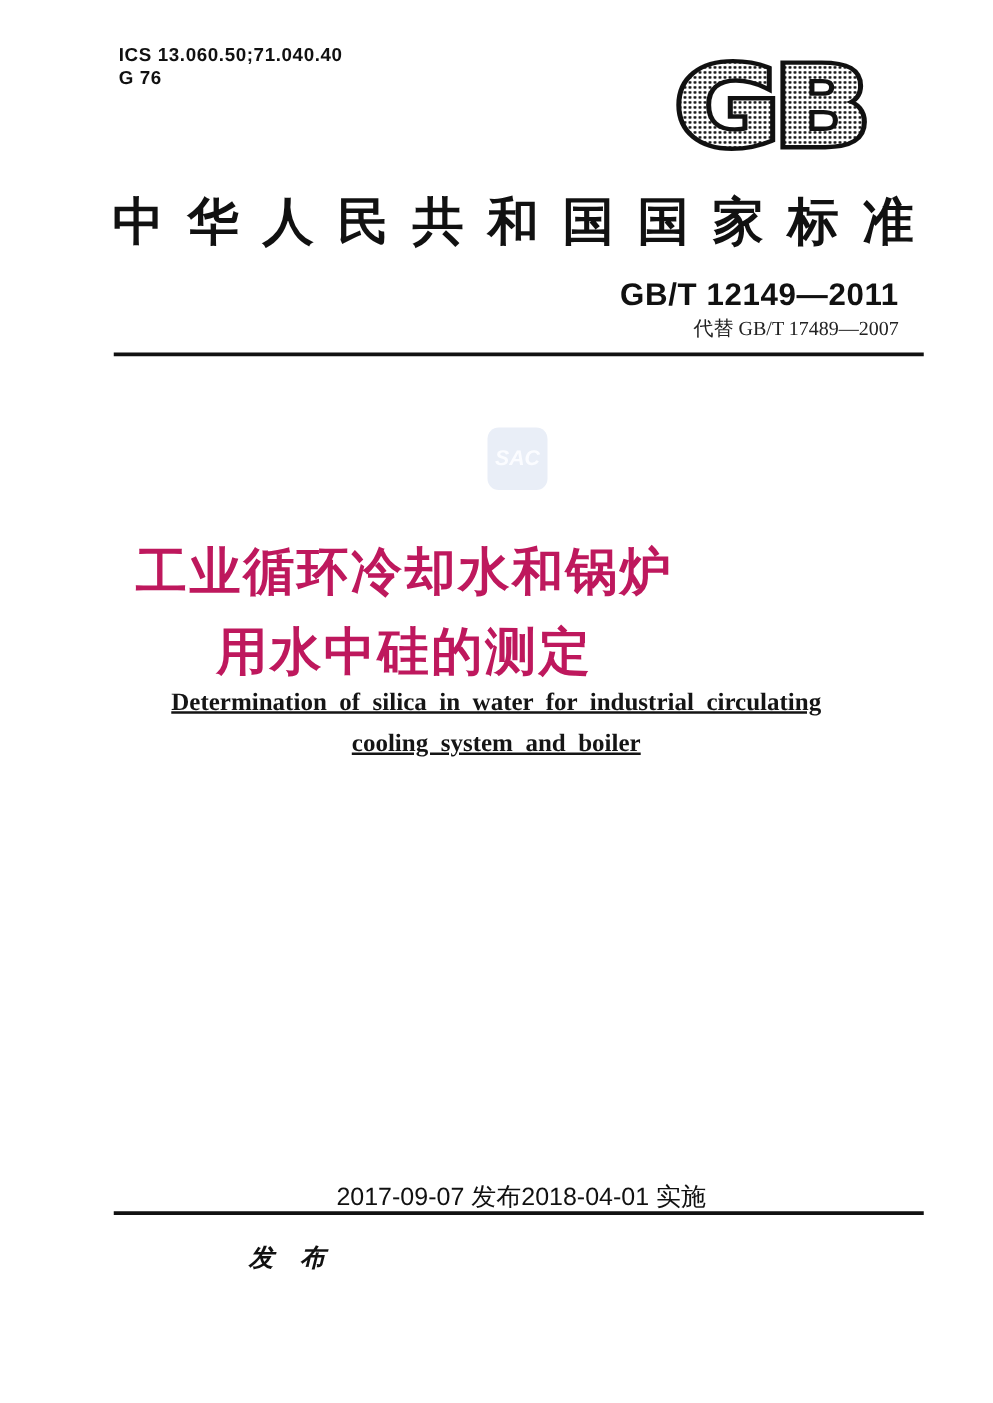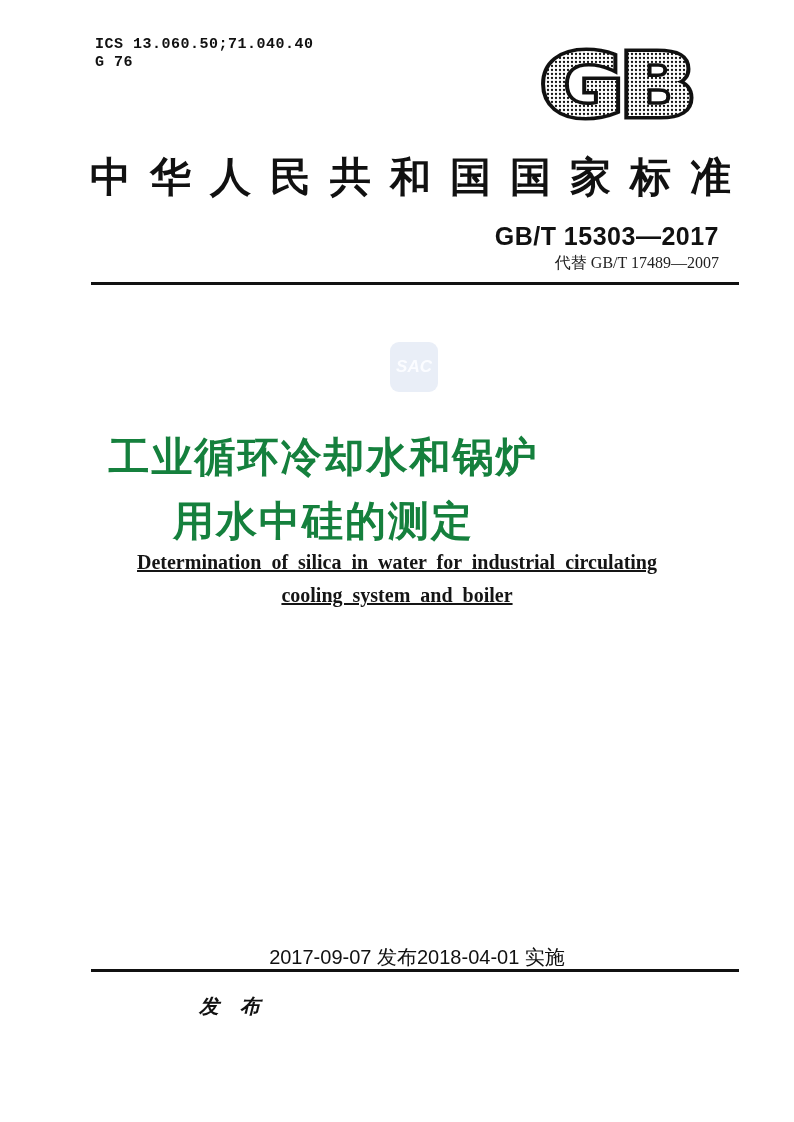--- a/index.html
+++ b/index.html
@@ -12,21 +12,21 @@
     height: 1122px;
     background: #ffffff;
     overflow: hidden;
   }
 
   
   .ics-block {
     position: absolute;
     left: 95px;
     top: 36px;
-    font-family: Liberation Mono, monospace;
+    font-family: Liberation Sans, sans-serif;
     font-weight: bold;
     font-size: 15px;
     line-height: 18px;
     letter-spacing: 0.5px;
   }
 
   
   .gb-logo {
     position: absolute;
     left: 534px;
@@ -104,21 +104,21 @@
 
   
   .title-cn {
     position: absolute;
     left: 0;
     top: 430px;
     width: 647px;
     text-align: center;
     font-family: "Liberation Sans", "DejaVu Sans", sans-serif;
     font-weight: bold;
-    color: #15803d;
+    color: #be185d;
   }
   .title-cn .line1 { font-size: 41px; letter-spacing: 2px; }
   .title-cn .line2 { font-size: 41px; letter-spacing: 2px; margin-top: 9px; }
 
   
   .title-en {
     position: absolute;
     left: 0;
     top: 551px;
     width: 794px;
@@ -191,21 +191,21 @@
           <circle cx="2" cy="2" r="1.15" fill="#111111"></circle>
         </pattern>
       </defs>
       <text x="82" y="76" text-anchor="middle" font-family="DejaVu Sans, sans-serif" font-weight="bold" font-size="88" letter-spacing="-4" textLength="152" lengthAdjust="spacingAndGlyphs" fill="url(#halftone)" stroke="#111111" stroke-width="7" paint-order="stroke">GB</text>
     </svg>
   </div>
 
   <h1 class="heading">中华人民共和国国家标准</h1>
 
   <div class="code-block">
-    <div class="standard-code">GB/T 15303—2017</div>
+    <div class="standard-code">GB/T 12149—2011</div>
     <div class="replaces-note">代替 GB/T 17489—2007</div>
   </div>
 
   <div class="rule rule-top"></div>
 
   <div class="watermark">
     <span>SAC</span>
   </div>
 
   <div class="title-cn">

